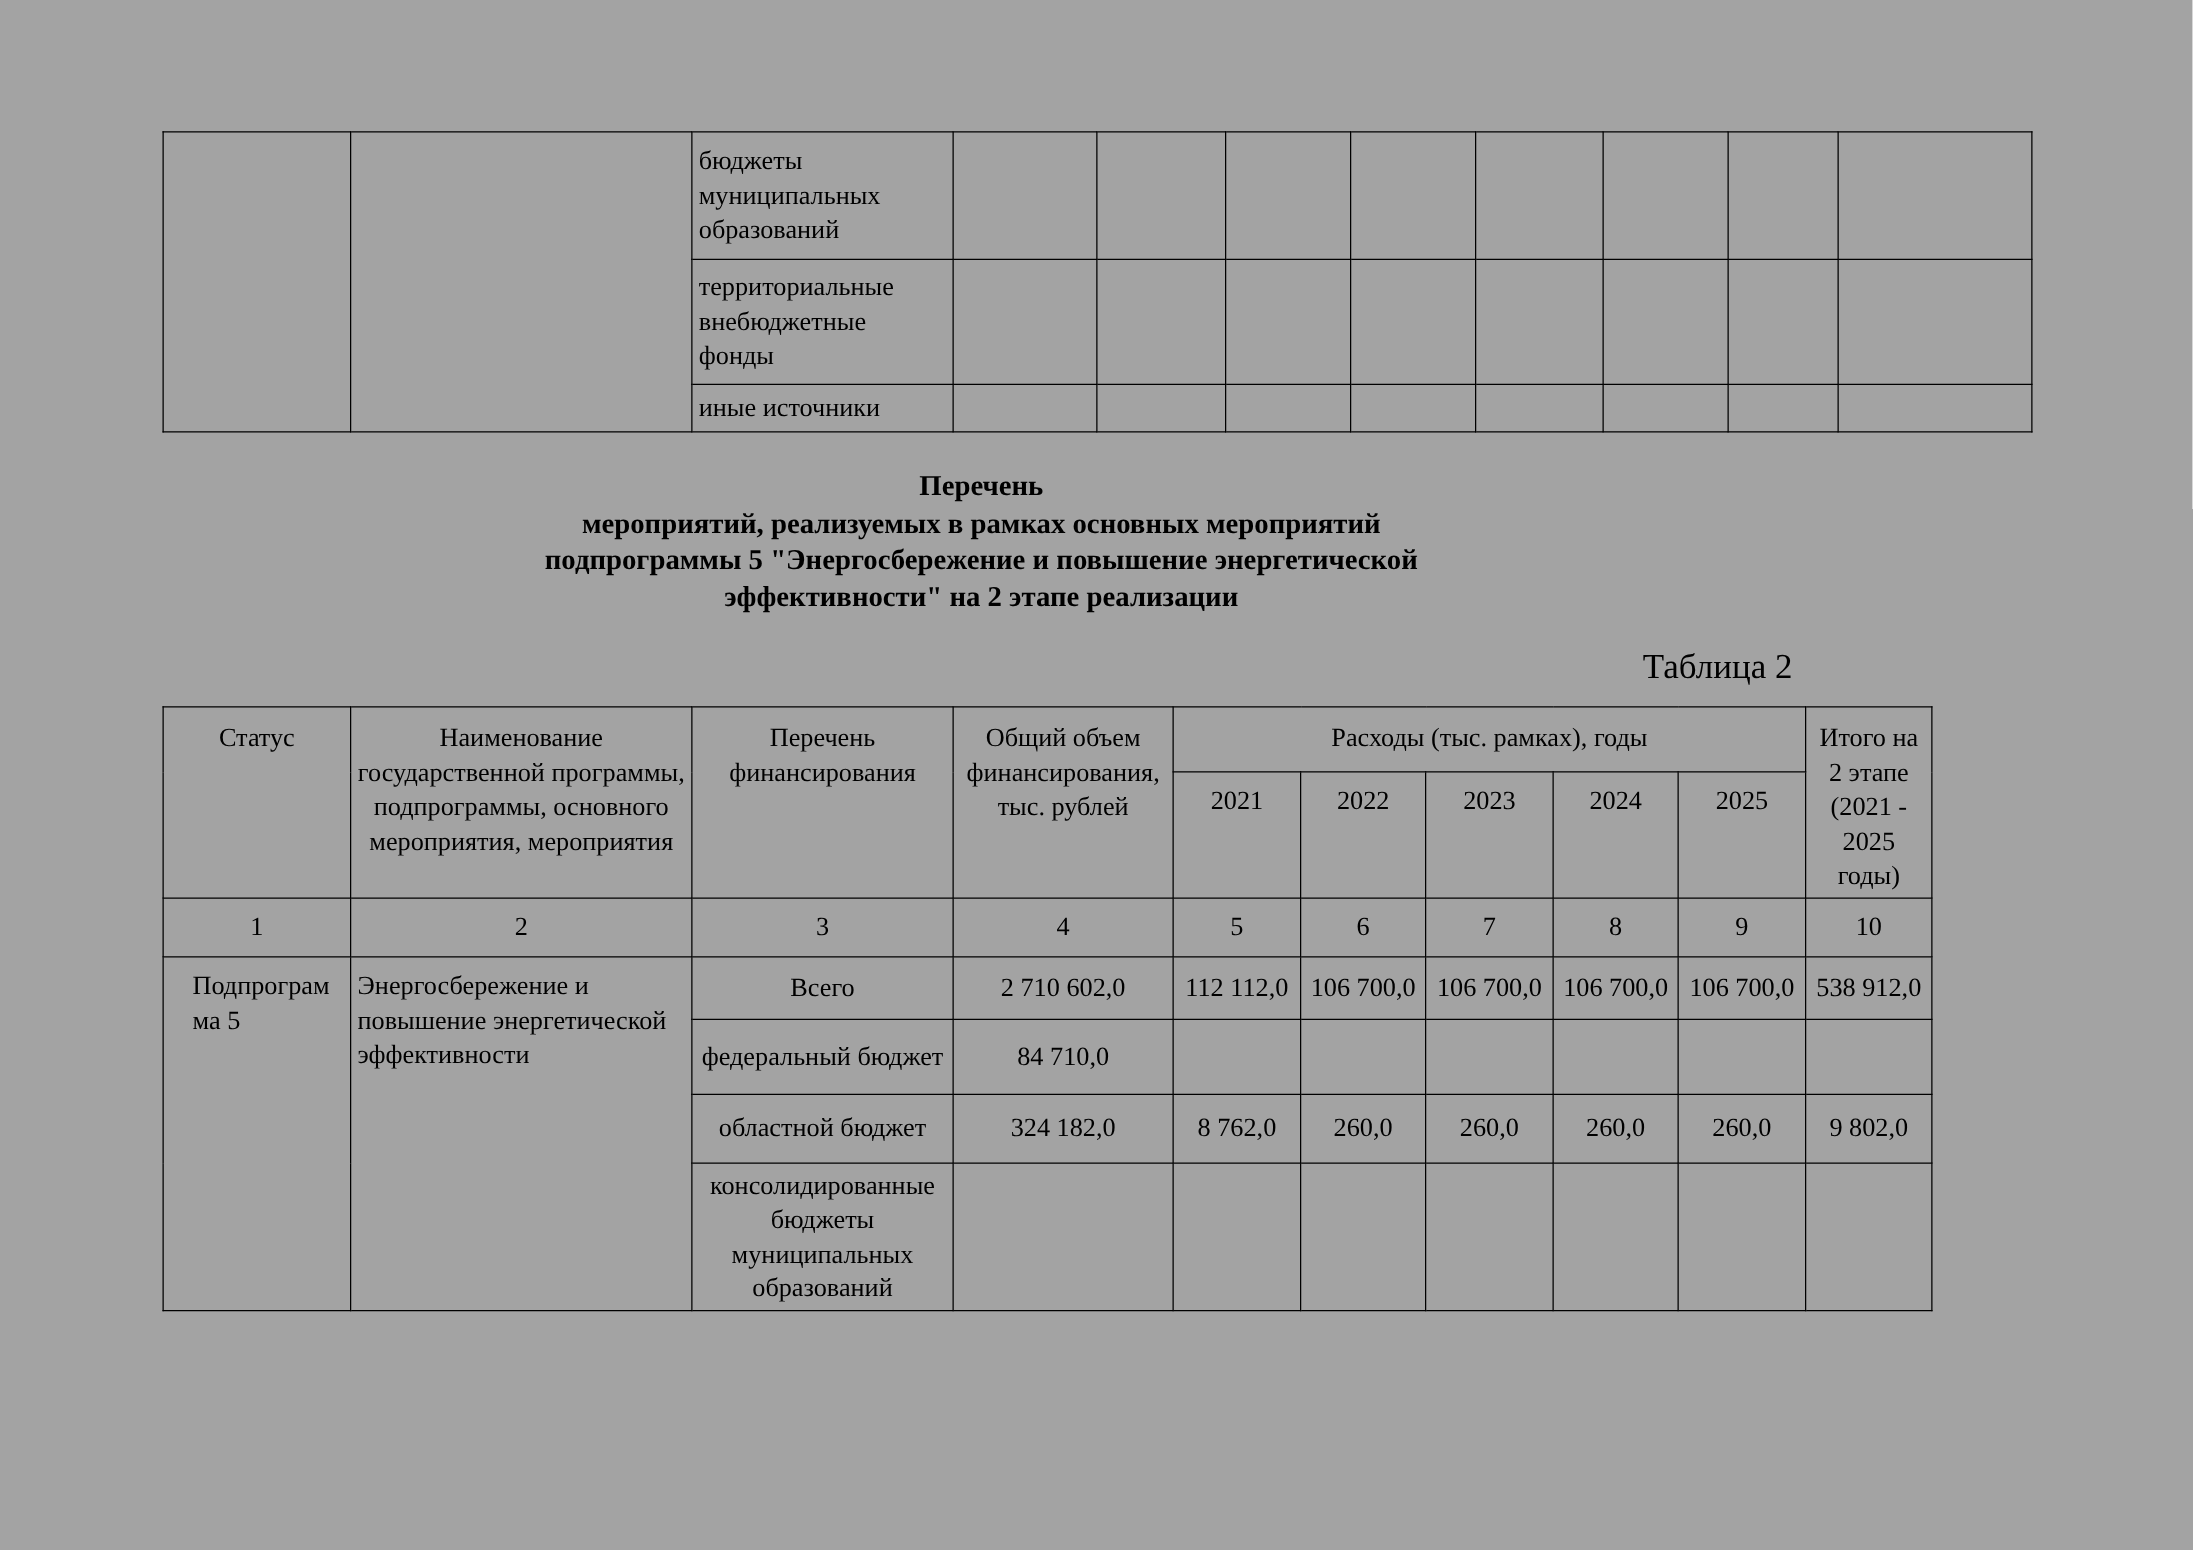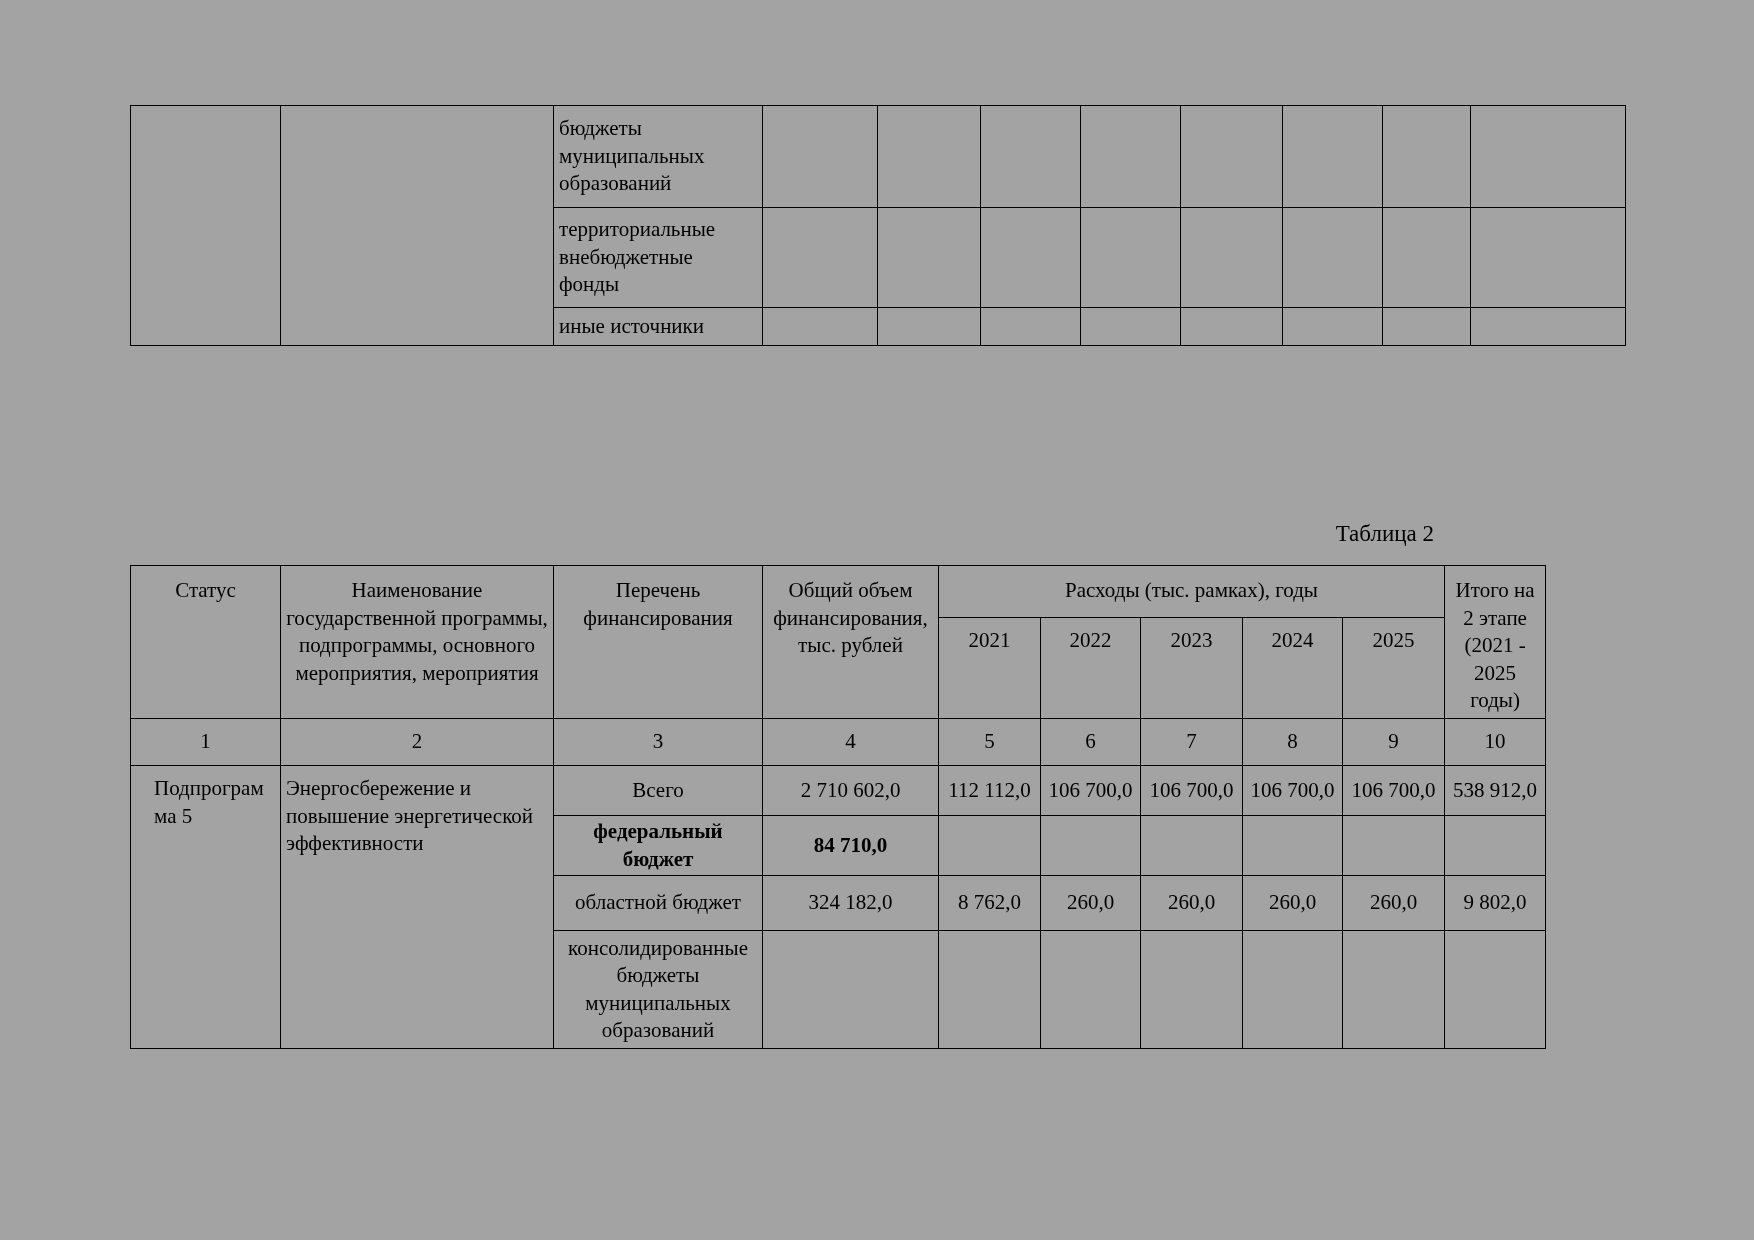--- a/index.html
+++ b/index.html
@@ -45,21 +45,21 @@
     font-weight: bold;
     font-size: 23px;
     line-height: 29.5px;
   }
   .table-label {
     position: absolute;
     left: 130px;
     top: 520px;
     width: 1304px;
     text-align: right;
-    font-size: 23px;
+    font-size: 28px;
     line-height: 27px;
   }
   
   .main-table { position: absolute; left: 130px; top: 565px; width: 1415px; }
   .main-table td.hc {
     text-align: center;
     vertical-align: top;
     padding-top: 11px;
   }
   .main-table td.yc {
@@ -76,21 +76,21 @@
   .main-table td.span-cell {
     text-align: left;
     vertical-align: top;
     padding-top: 9px;
   }
   .main-table td.status-cell { overflow-wrap: anywhere; word-break: break-word; padding-left: 23px; }
   .r-h52  { height: 52px; }
   .r-h101 { height: 101px; }
   .r-h47  { height: 47px; }
   .r-h50  { height: 50px; }
-  .r-h60  { height: 60px; font-weight: bold; }
+  .r-h60  { height: 60px; }
   .r-h55  { height: 55px; }
   .r-h118 { height: 118px; }
 </style>
 </head>
 <body>
 
 <div class="page">
 
   <table class="tbl top-table">
     <colgroup>
@@ -138,20 +138,26 @@
         <td></td>
         <td></td>
         <td></td>
         <td></td>
         <td></td>
         <td></td>
       </tr>
     </tbody>
   </table>
 
+  <div class="title-block">
+    <div class="title-line">Перечень</div>
+    <div class="title-line">мероприятий, реализуемых в рамках основных мероприятий</div>
+    <div class="title-line">подпрограммы 5 "Энергосбережение и повышение энергетической</div>
+    <div class="title-line">эффективности" на 2 этапе реализации</div>
+  </div>
 
   <div class="table-label">Таблица 2</div>
 
   <table class="tbl main-table">
     <colgroup>
       <col style="width:150px">
         <col style="width:273px">
         <col style="width:209px">
       <col style="width:176px">
         <col style="width:102px">

